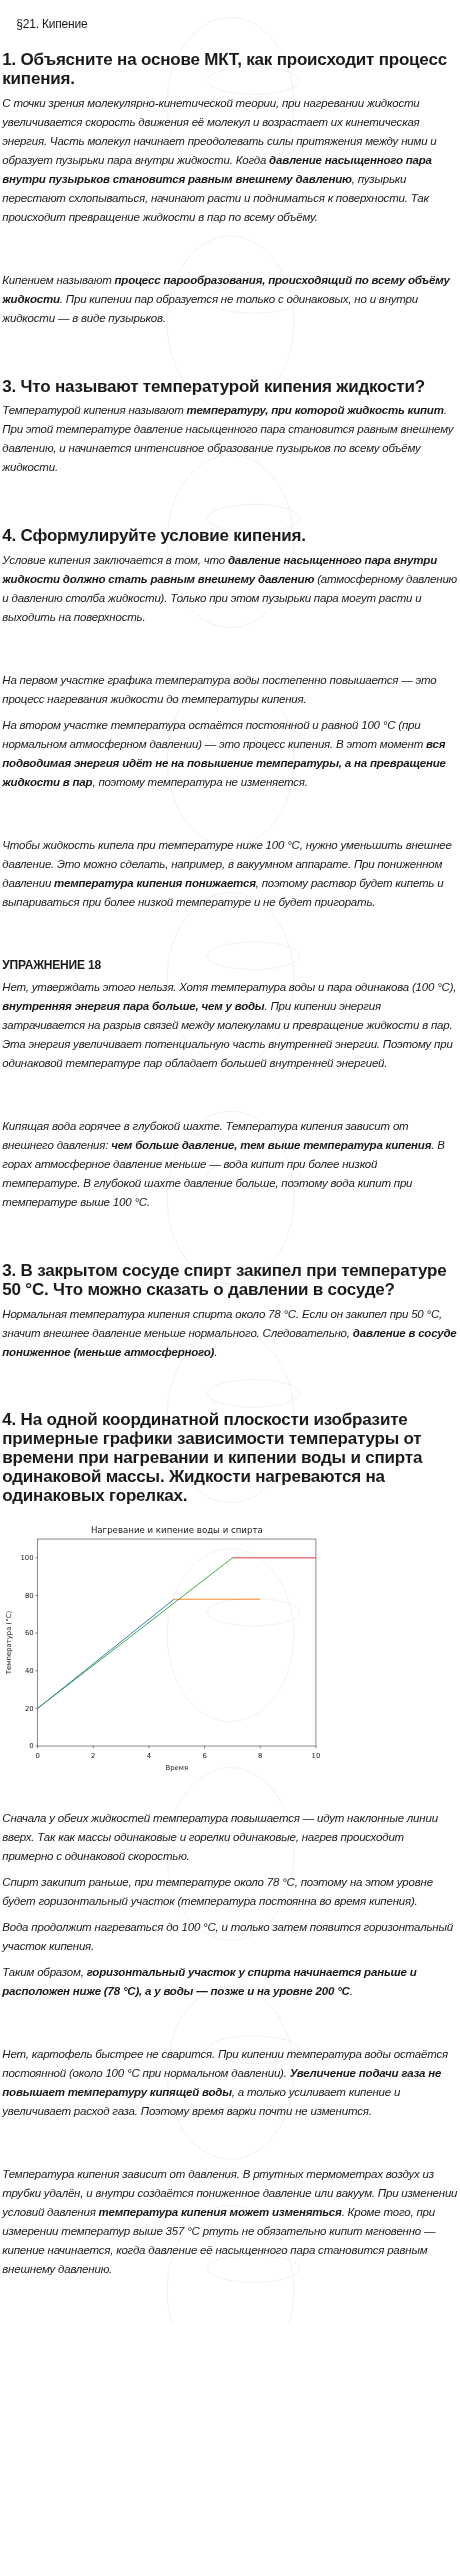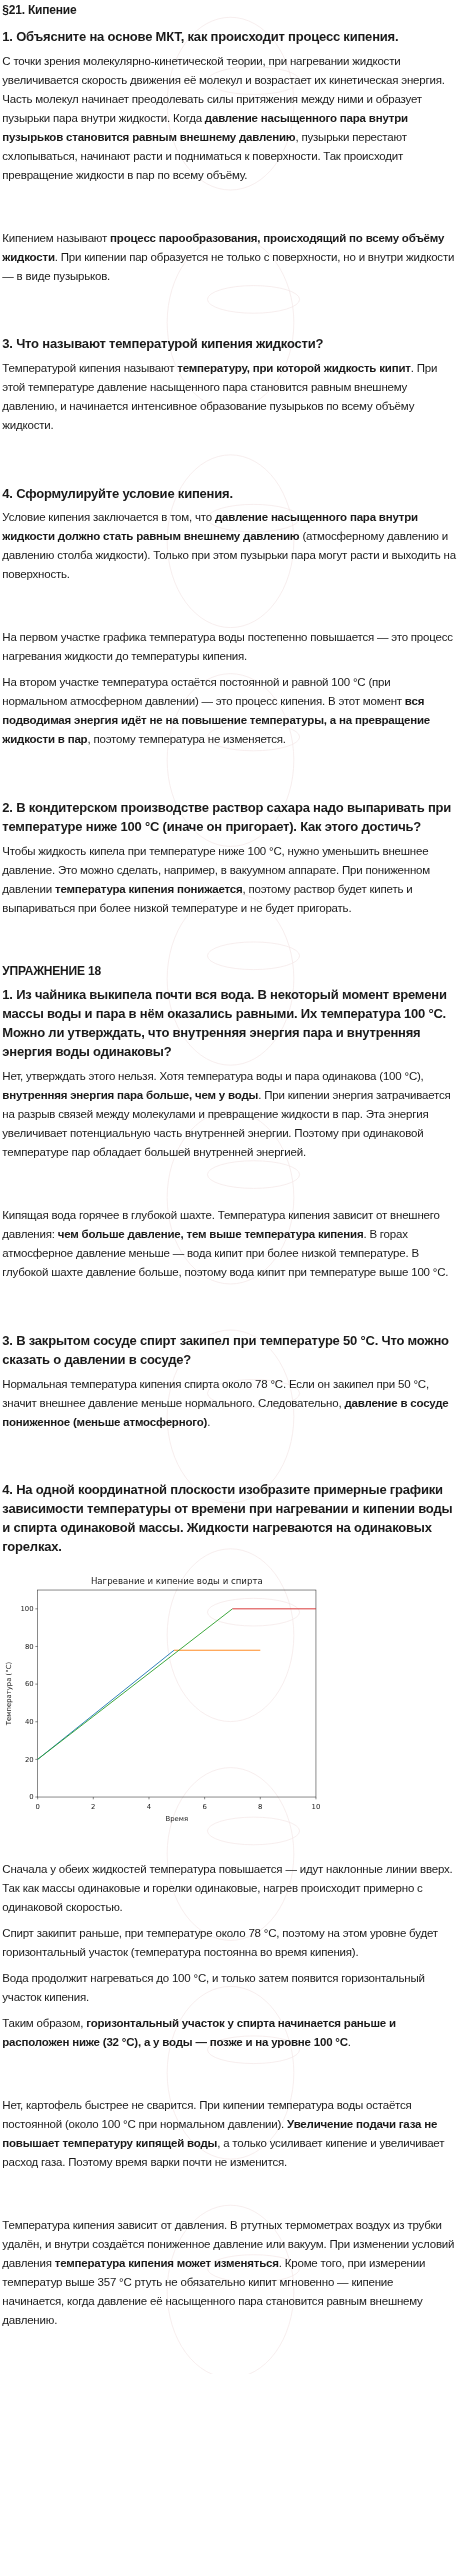--- a/index.html
+++ b/index.html
@@ -5,23 +5,23 @@
   html, body { margin: 0; padding: 0; background: #ffffff; }
   body {
     width: 461px;
     font-family: "Liberation Sans", sans-serif;
     color: #1a1a1a;
     font-size: 11.5px;
     line-height: 19px;
     position: relative;
   }
   .page { padding: 0 3.5px 0 2.3px; position: relative; z-index: 1; }
-  .title { font-weight: bold; font-size: 12px; margin: 0; padding-top: 1.2px; height: 21px; letter-spacing: -0.2px; }
-  .q { font-weight: bold; font-size: 13px; margin: 4.6px 0 5.8px 0; letter-spacing: -0.2px; }
-  .p { margin: 0 0 7px 0; letter-spacing: -0.2px; }
+  .title { font-weight: normal; font-size: 12px; margin: 14px; padding-top: 1.2px; height: 21px; letter-spacing: -0.2px; }
+  .q { font-weight: bold; font-size: 17px; margin: 4.6px 0 5.8px 0; letter-spacing: -0.2px; }
+  .p { margin: 0 0 7px 0; letter-spacing: -0.2px; font-style: italic; }
   .p b { font-weight: bold; }
   .gap { height: 37px; }
   .exercise { font-weight: bold; font-size: 12px; margin: 0 0 3.5px 0; letter-spacing: -0.2px; }
   .chart-wrap { position: relative; width: 345px; height: 271px; margin: 21px 0 11.5px 0; }
   .chart-wrap svg text { font-family: "DejaVu Sans", sans-serif; }
   .watermark { position: absolute; inset: 0; z-index: 0; pointer-events: none; overflow: hidden; }
 </style>
 </head>
 <body>
 
@@ -58,46 +58,44 @@
 
 <div class="page">
   <h1 class="title">§21. Кипение</h1>
   <div id="content">
       <section>
         <h2 class="q">1. Объясните на основе МКТ, как происходит процесс кипения.</h2>
         <p class="p"><span>С точки зрения молекулярно-кинетической теории, при нагревании жидкости увеличивается скорость движения её молекул и возрастает их кинетическая энергия. Часть молекул начинает преодолевать силы притяжения между ними и образует пузырьки пара внутри жидкости. Когда </span><b>давление насыщенного пара внутри пузырьков становится равным внешнему давлению</b><span>, пузырьки перестают схлопываться, начинают расти и подниматься к поверхности. Так происходит превращение жидкости в пар по всему объёму.</span></p>
       </section>
       <div class="gap"></div>
       <section>
-        <p class="p"><span>Кипением называют </span><b>процесс парообразования, происходящий по всему объёму жидкости</b><span>. При кипении пар образуется не только с поверхности, но и внутри жидкости — в виде пузырьков.</span></p>
+        <p class="p"><span>Кипением называют </span><b>процесс парообразования, происходящий по всему объёму жидкости</b><span>. При кипении пар образуется не только с одинаковых, но и внутри жидкости — в виде пузырьков.</span></p>
       </section>
       <div class="gap"></div>
       <section>
         <h2 class="q">3. Что называют температурой кипения жидкости?</h2>
         <p class="p"><span>Температурой кипения называют </span><b>температуру, при которой жидкость кипит</b><span>. При этой температуре давление насыщенного пара становится равным внешнему давлению, и начинается интенсивное образование пузырьков по всему объёму жидкости.</span></p>
       </section>
       <div class="gap"></div>
       <section>
         <h2 class="q">4. Сформулируйте условие кипения.</h2>
         <p class="p"><span>Условие кипения заключается в том, что </span><b>давление насыщенного пара внутри жидкости должно стать равным внешнему давлению</b><span> (атмосферному давлению и давлению столба жидкости). Только при этом пузырьки пара могут расти и выходить на поверхность.</span></p>
       </section>
       <div class="gap"></div>
       <section>
         <p class="p"><span>На первом участке графика температура воды постепенно повышается — это процесс нагревания жидкости до температуры кипения.</span></p>
         <p class="p"><span>На втором участке температура остаётся постоянной и равной 100 °С (при нормальном атмосферном давлении) — это процесс кипения. В этот момент </span><b>вся подводимая энергия идёт не на повышение температуры, а на превращение жидкости в пар</b><span>, поэтому температура не изменяется.</span></p>
       </section>
       <div class="gap"></div>
       <section>
-        <h2 class="q">2. В кондитерском производстве раствор сахара надо выпаривать при температуре ниже 100 °С (иначе он пригорает). Как этого достичь?</h2>
         <p class="p"><span>Чтобы жидкость кипела при температуре ниже 100 °С, нужно уменьшить внешнее давление. Это можно сделать, например, в вакуумном аппарате. При пониженном давлении </span><b>температура кипения понижается</b><span>, поэтому раствор будет кипеть и выпариваться при более низкой температуре и не будет пригорать.</span></p>
       </section>
       <div class="gap"></div>
       <h2 class="exercise">УПРАЖНЕНИЕ 18</h2>
       <section>
-        <h2 class="q">1. Из чайника выкипела почти вся вода. В некоторый момент времени массы воды и пара в нём оказались равными. Их температура 100 °С. Можно ли утверждать, что внутренняя энергия пара и внутренняя энергия воды одинаковы?</h2>
         <p class="p"><span>Нет, утверждать этого нельзя. Хотя температура воды и пара одинакова (100 °С), </span><b>внутренняя энергия пара больше, чем у воды</b><span>. При кипении энергия затрачивается на разрыв связей между молекулами и превращение жидкости в пар. Эта энергия увеличивает потенциальную часть внутренней энергии. Поэтому при одинаковой температуре пар обладает большей внутренней энергией.</span></p>
       </section>
       <div class="gap"></div>
       <section>
         <p class="p"><span>Кипящая вода горячее в глубокой шахте. Температура кипения зависит от внешнего давления: </span><b>чем больше давление, тем выше температура кипения</b><span>. В горах атмосферное давление меньше — вода кипит при более низкой температуре. В глубокой шахте давление больше, поэтому вода кипит при температуре выше 100 °С.</span></p>
       </section>
       <div class="gap"></div>
       <section>
         <h2 class="q">3. В закрытом сосуде спирт закипел при температуре 50 °С. Что можно сказать о давлении в сосуде?</h2>
         <p class="p"><span>Нормальная температура кипения спирта около 78 °С. Если он закипел при 50 °С, значит внешнее давление меньше нормального. Следовательно, </span><b>давление в сосуде пониженное (меньше атмосферного)</b><span>.</span></p>
@@ -135,21 +133,21 @@
             <text x="304" y="424" text-anchor="middle" font-size="12" fill="#222">Время</text>
             <text x="0" y="0" text-anchor="middle" font-size="12" fill="#222" transform="translate(16,202) rotate(-90)">Температура (°C)</text>
             <polyline points="62,316.54545454545456 299.16,126.72727272727272" fill="none" stroke="#1f77b4" stroke-width="1.6"></polyline>
             <polyline points="299.16,126.72727272727272 449.20000000000005,126.72727272727272" fill="none" stroke="#ff7f0e" stroke-width="1.6"></polyline>
             <polyline points="62,316.54545454545456 400.79999999999995,54.72727272727275" fill="none" stroke="#2ca02c" stroke-width="1.6"></polyline>
             <polyline points="400.79999999999995,54.72727272727275 546,54.72727272727275" fill="none" stroke="#d62728" stroke-width="1.6"></polyline>
           </svg></div>
         <p class="p"><span>Сначала у обеих жидкостей температура повышается — идут наклонные линии вверх. Так как массы одинаковые и горелки одинаковые, нагрев происходит примерно с одинаковой скоростью.</span></p>
         <p class="p"><span>Спирт закипит раньше, при температуре около 78 °С, поэтому на этом уровне будет горизонтальный участок (температура постоянна во время кипения).</span></p>
         <p class="p"><span>Вода продолжит нагреваться до 100 °С, и только затем появится горизонтальный участок кипения.</span></p>
-        <p class="p"><span>Таким образом, </span><b>горизонтальный участок у спирта начинается раньше и расположен ниже (32 °С), а у воды — позже и на уровне 100 °С</b><span>.</span></p>
+        <p class="p"><span>Таким образом, </span><b>горизонтальный участок у спирта начинается раньше и расположен ниже (78 °С), а у воды — позже и на уровне 200 °С</b><span>.</span></p>
       </section>
       <div class="gap"></div>
       <section>
         <p class="p"><span>Нет, картофель быстрее не сварится. При кипении температура воды остаётся постоянной (около 100 °С при нормальном давлении). </span><b>Увеличение подачи газа не повышает температуру кипящей воды</b><span>, а только усиливает кипение и увеличивает расход газа. Поэтому время варки почти не изменится.</span></p>
       </section>
       <div class="gap"></div>
       <section>
         <p class="p"><span>Температура кипения зависит от давления. В ртутных термометрах воздух из трубки удалён, и внутри создаётся пониженное давление или вакуум. При изменении условий давления </span><b>температура кипения может изменяться</b><span>. Кроме того, при измерении температур выше 357 °С ртуть не обязательно кипит мгновенно — кипение начинается, когда давление её насыщенного пара становится равным внешнему давлению.</span></p>
       </section>
       <div class="gap"></div>

